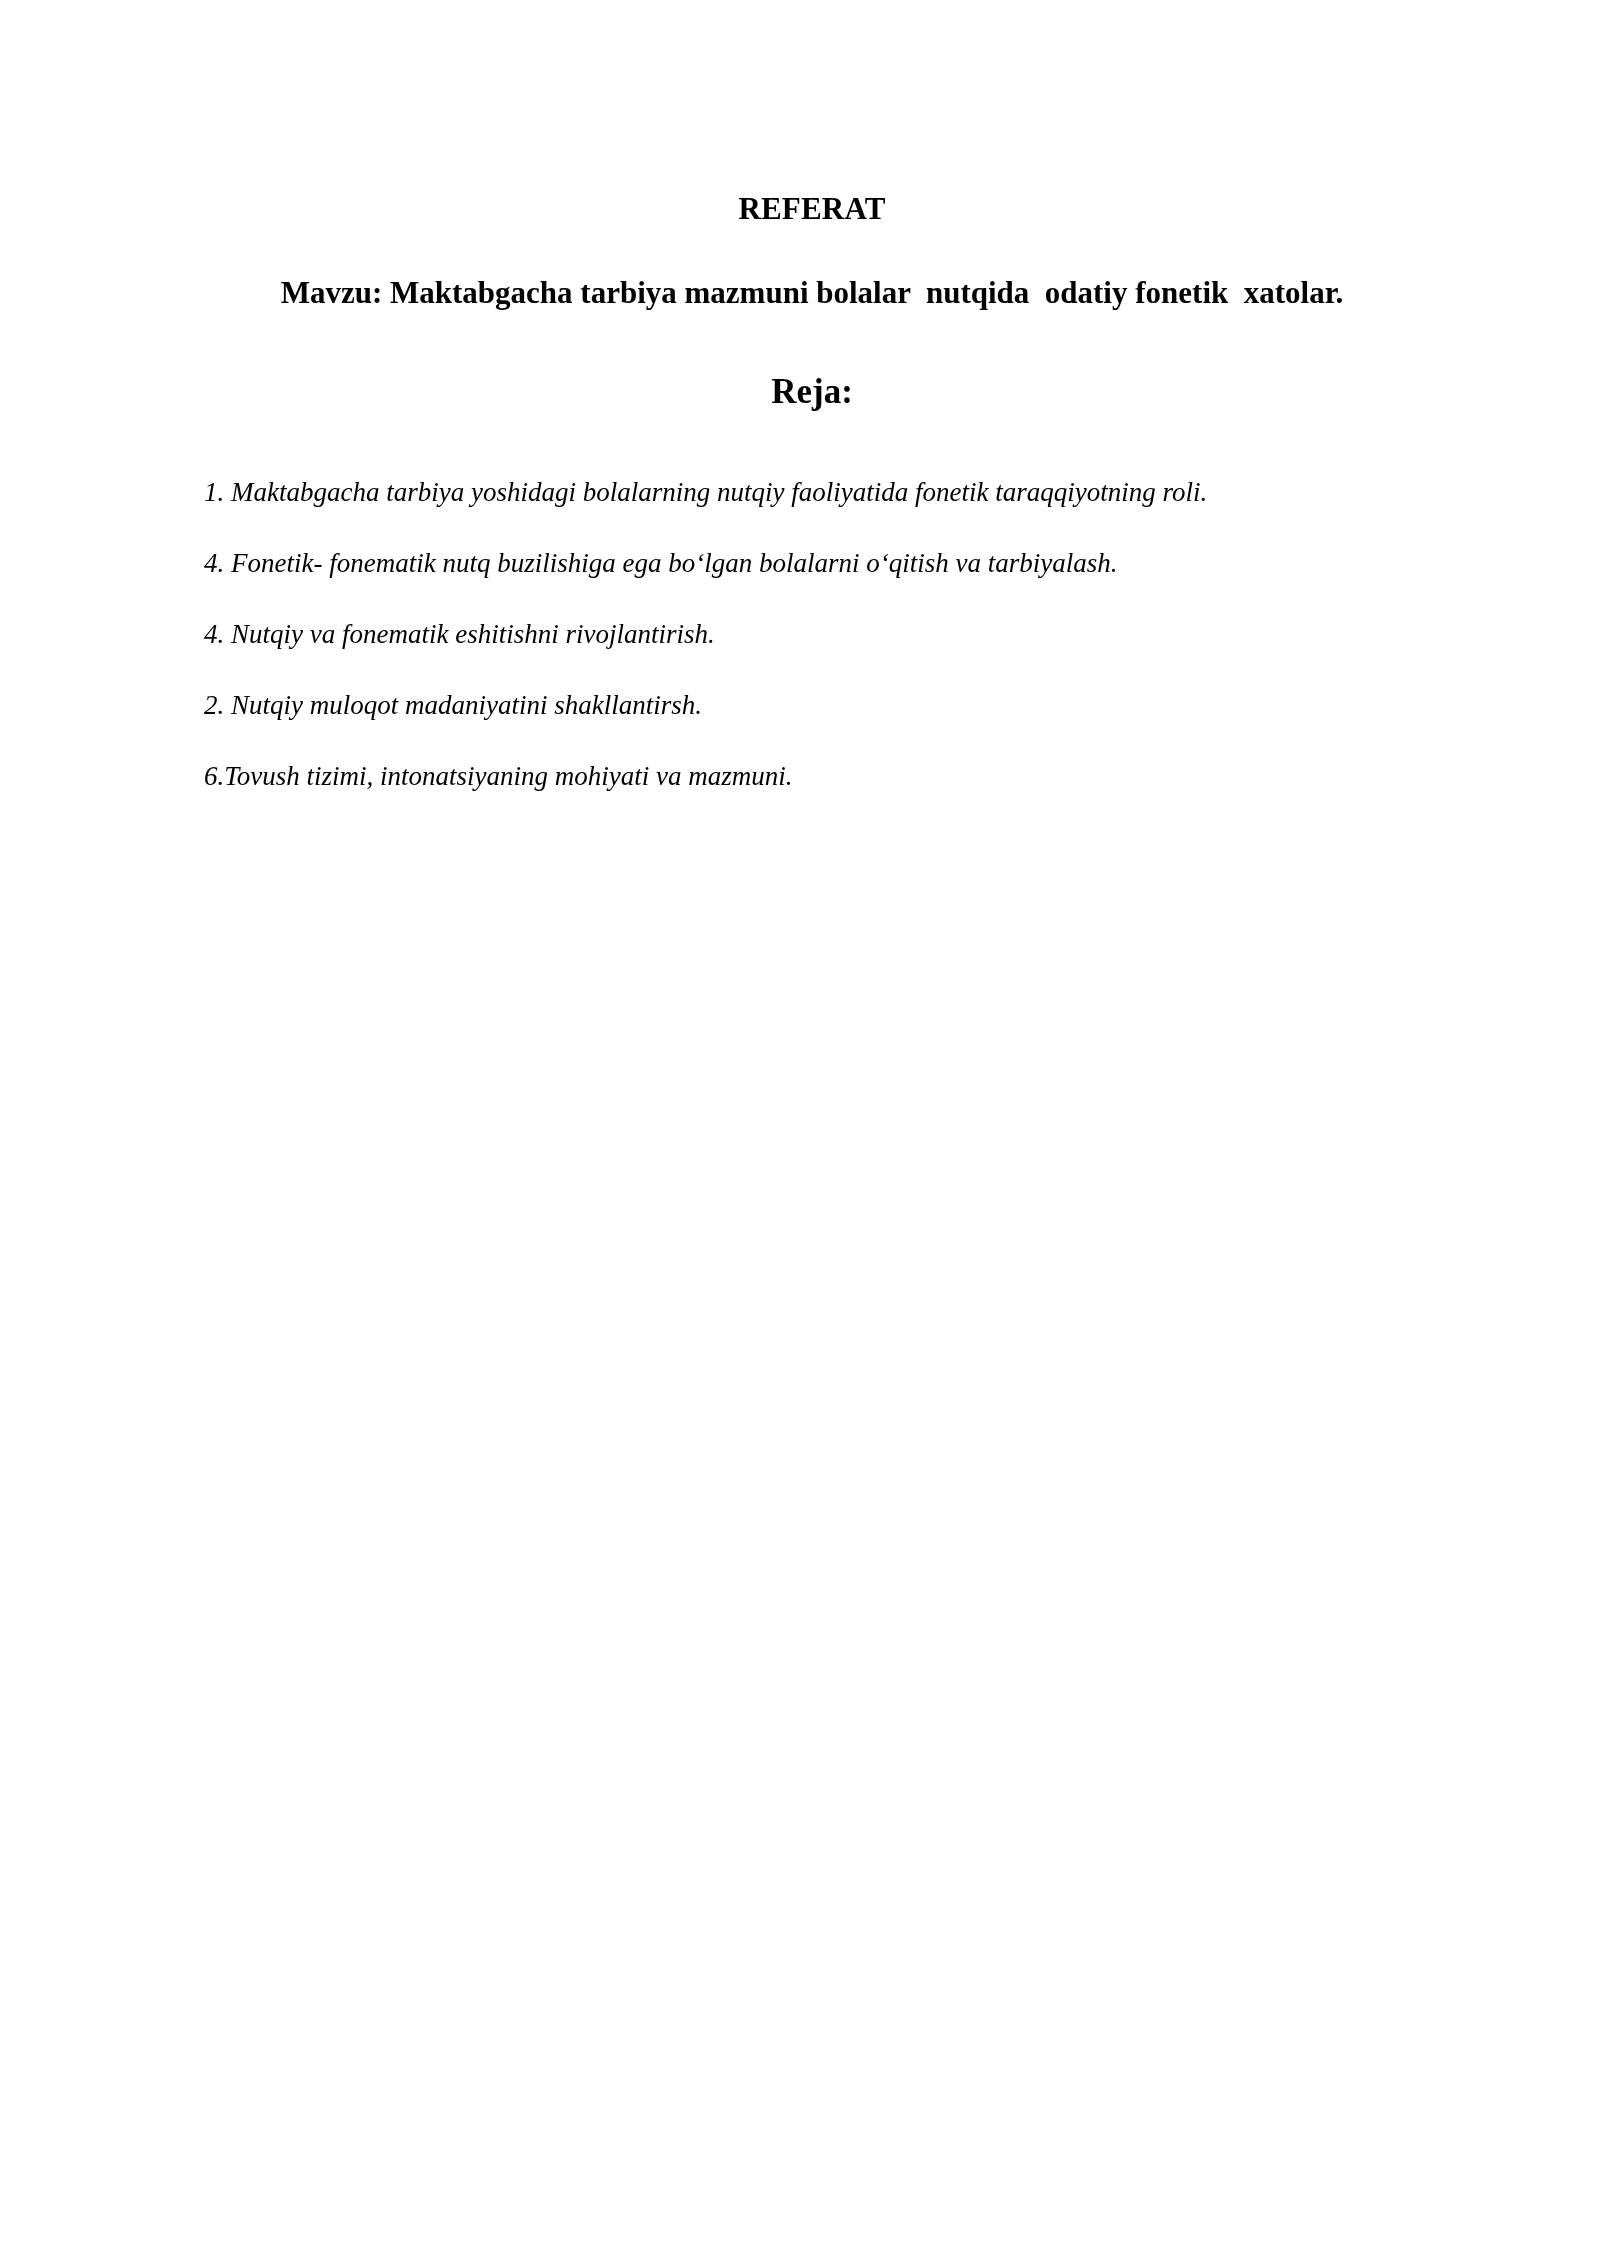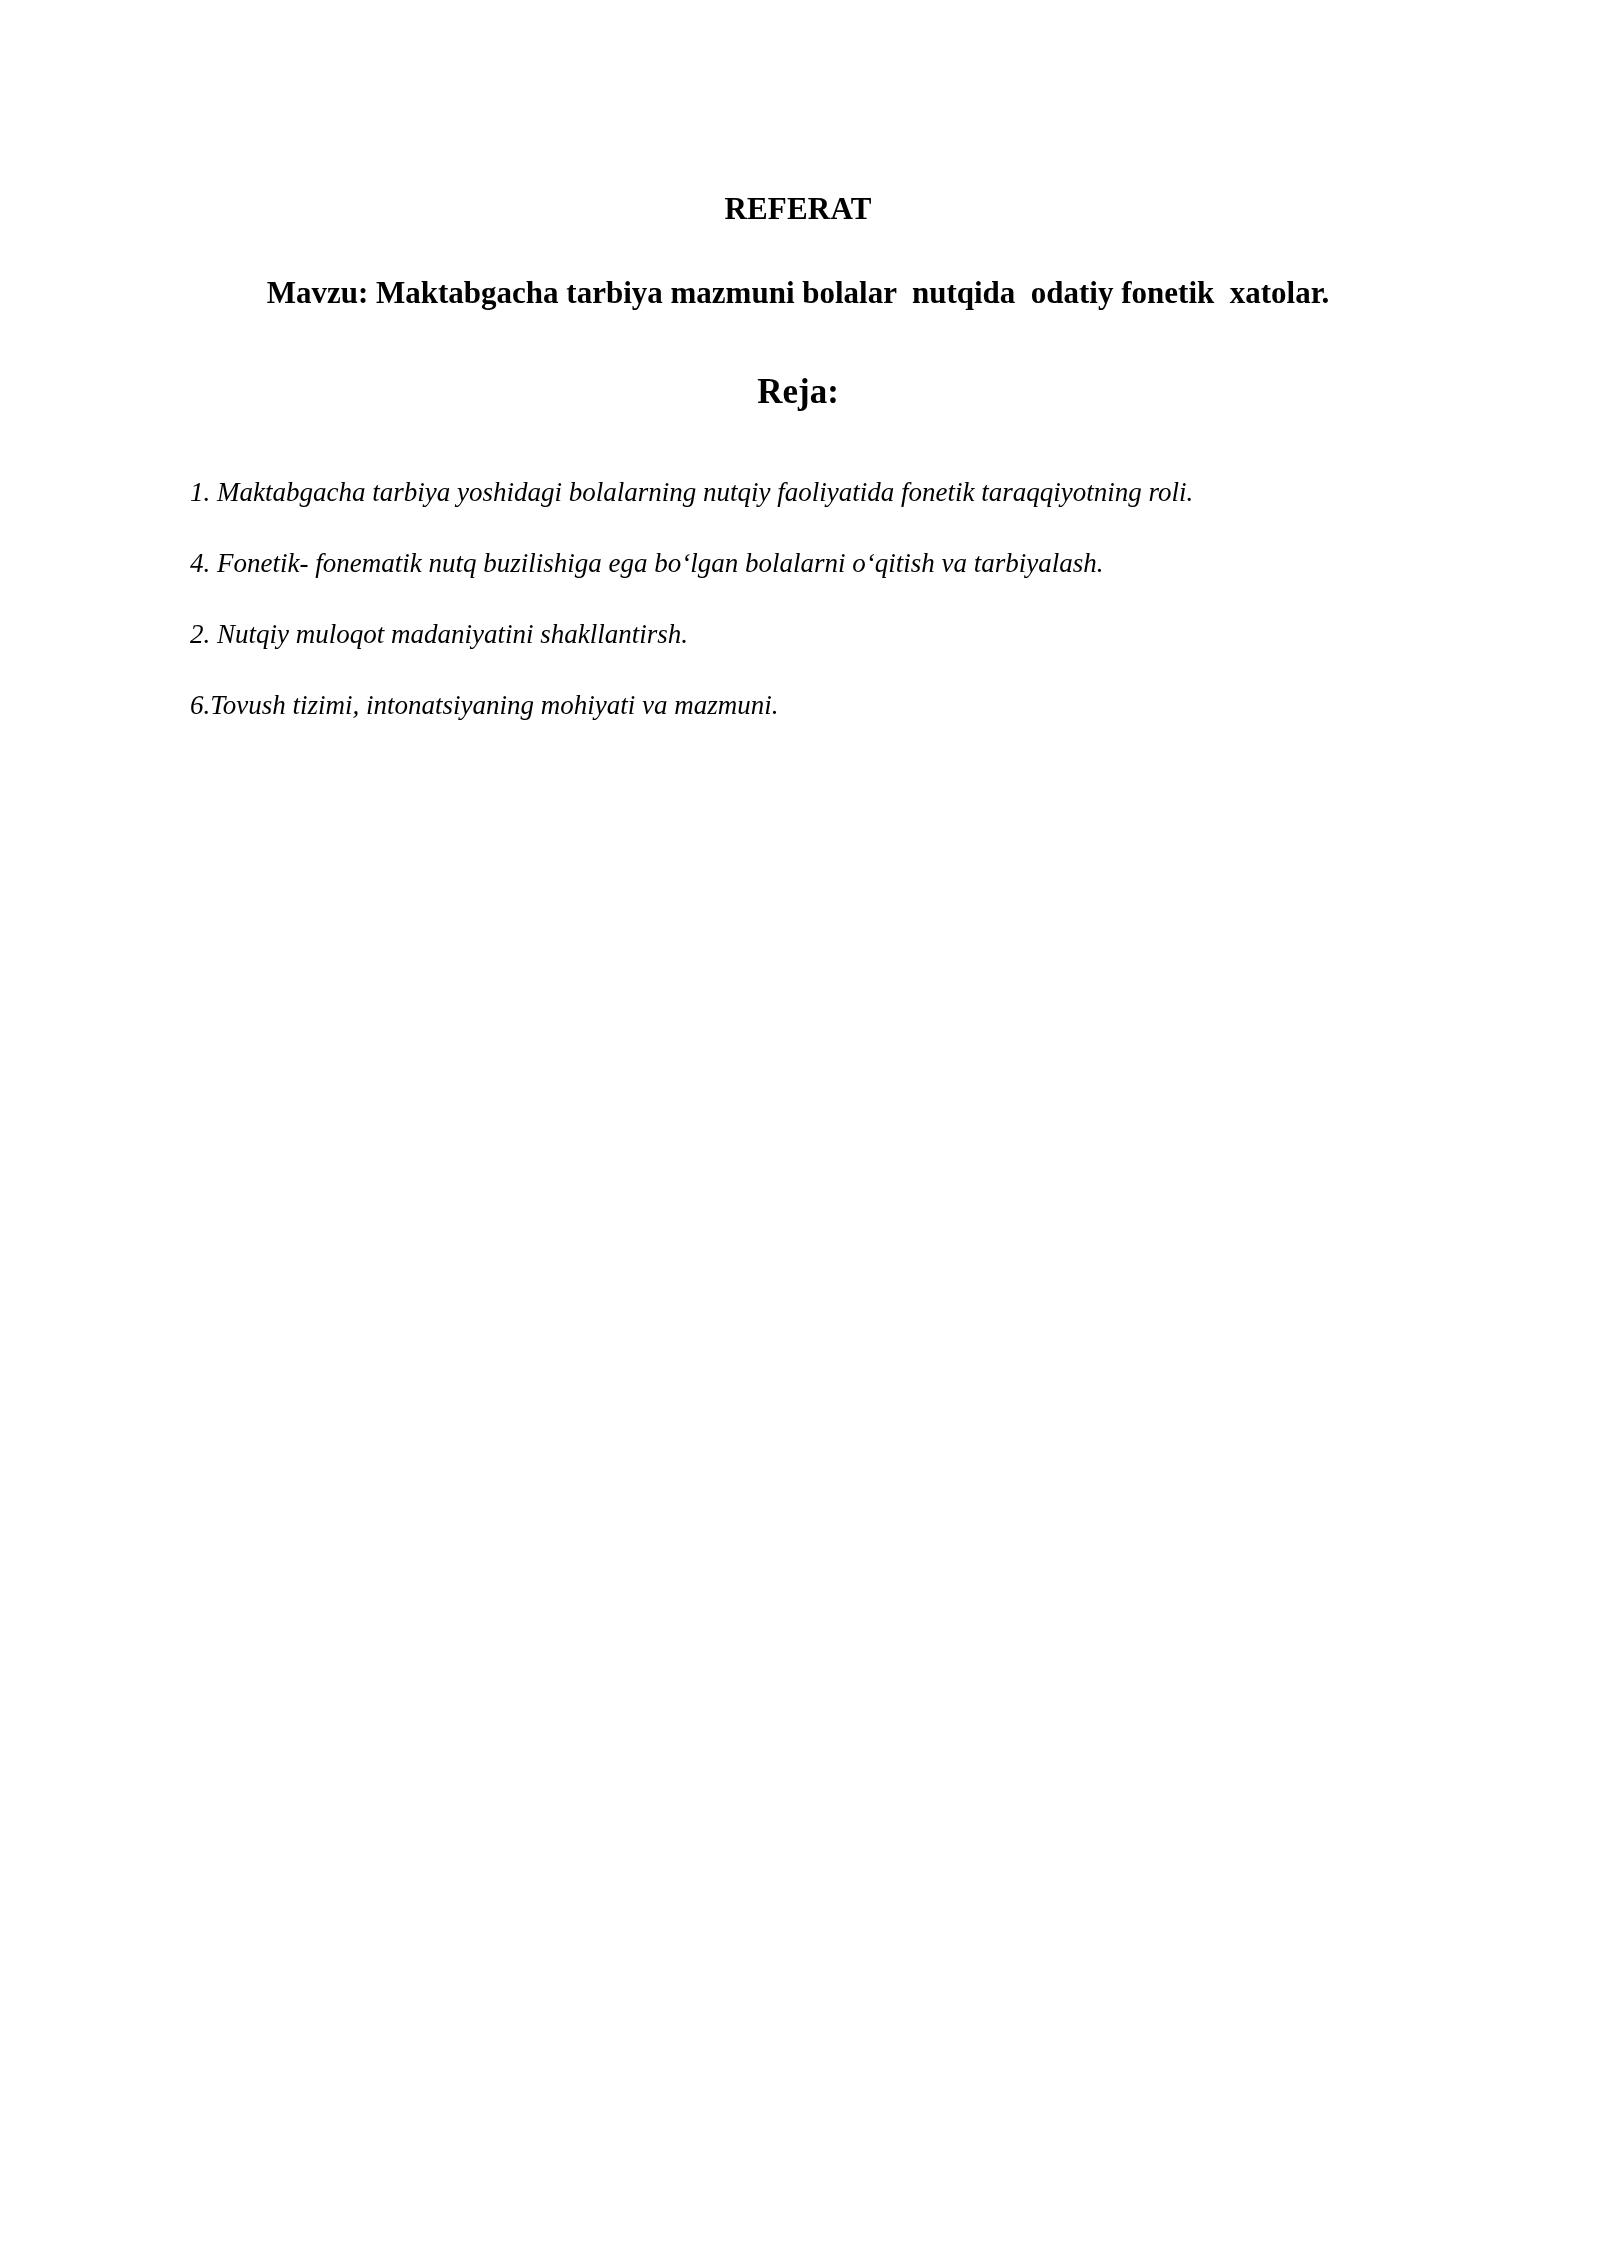--- a/index.html
+++ b/index.html
@@ -17,21 +17,21 @@
     position: relative;
     width: 1600px;
     height: 2262px;
     background: #ffffff;
     margin: 0 auto;
     overflow: hidden;
     box-sizing: border-box;
   }
   .content {
     position: absolute;
-    left: 190px;
+    left: 204px;
     top: 0;
     width: 1216px;
   }
 
   
   .doc-title {
     font-size: 31px;
     font-weight: bold;
     text-align: center;
     line-height: 1.5;
@@ -90,18 +90,19 @@
 
     <h1 class="doc-title">REFERAT</h1>
 
     <h2 class="subject-heading">Mavzu: Maktabgacha tarbiya mazmuni bolalar  nutqida  odatiy fonetik  xatolar.</h2>
 
     <h3 class="plan-heading">Reja:</h3>
 
     <ol class="plan-list">
       <li class="plan-item first">1. Maktabgacha tarbiya yoshidagi bolalarning nutqiy faoliyatida fonetik taraqqiyotning roli.</li>
       <li class="plan-item">4. Fonetik- fonematik nutq buzilishiga ega bo‘lgan bolalarni o‘qitish va tarbiyalash.</li>
+      <li class="plan-item single">4. Nutqiy va fonematik eshitishni rivojlantirish.</li>
       <li class="plan-item single">2. Nutqiy muloqot madaniyatini shakllantirsh.</li>
       <li class="plan-item single">6.Tovush tizimi, intonatsiyaning mohiyati va mazmuni.</li>
     </ol>
 
   </div>
 </div>
 
 </body></html>

